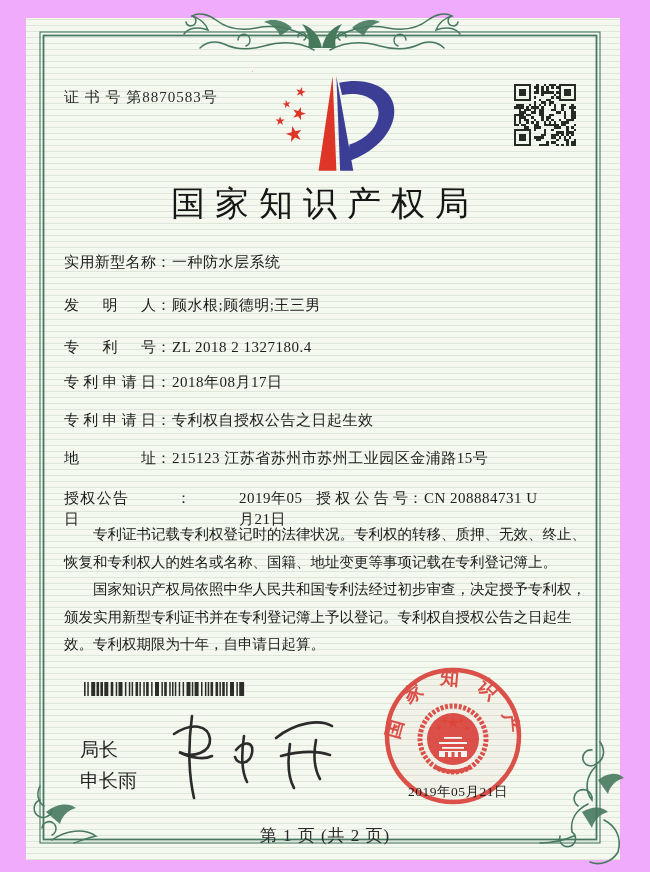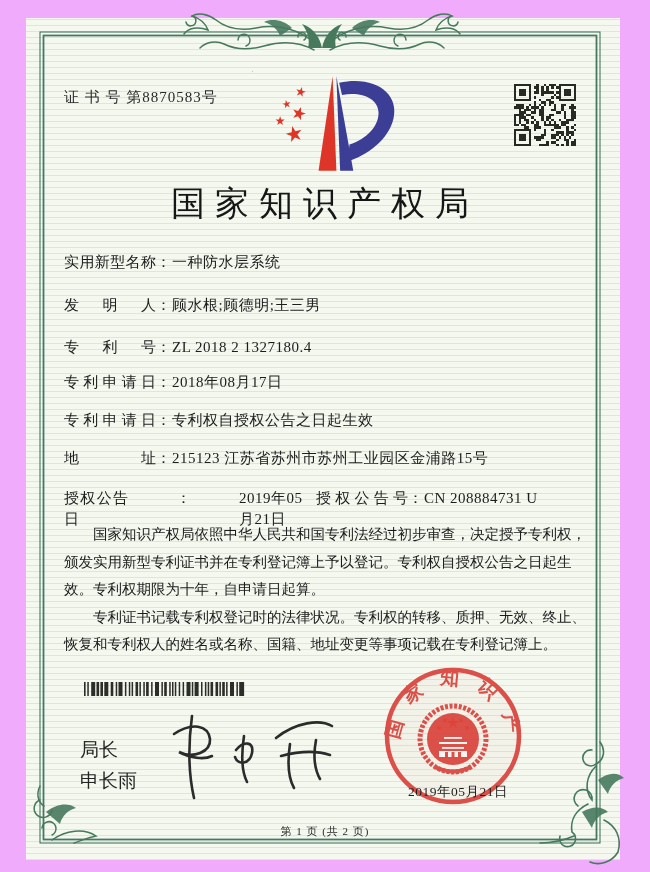--- a/index.html
+++ b/index.html
@@ -34,21 +34,21 @@
   .mb4{margin-bottom:17px}.mb5{margin-bottom:17px}.mb6{margin-bottom:19px}
   .grant .pair{display:flex;}
   .grant{display:flex;}
   .grant .pair1{width:252px;gap:48px;}
   .paras{left:64px;top:521px;width:524px;}
   .paras p{margin:0;font-size:14.5px;line-height:27.5px;text-indent:2em;color:#1b1b1b;}
   .barcode-box{left:84px;top:682px;width:162px;height:14px;}
   .director{left:80px;top:734px;font-size:19px;line-height:31px;color:#242424;}
   .seal-date{left:393px;top:783px;width:130px;text-align:center;font-size:13.5px;color:#1f1f1f;
              letter-spacing:.5px;z-index:6;}
-  .footer{left:0;top:824px;width:650px;text-align:center;font-size:11px;color:#2b2b2b;letter-spacing:1px;}
+  .footer{left:0;top:824px;width:650px;text-align:center;font-size:17px;color:#2b2b2b;letter-spacing:1px;}
   .qr-box{left:514px;top:84px;width:62px;height:62px;}
   .logo-box{left:252px;top:70px;width:150px;height:106px;}
   .sig-box{left:160px;top:706px;width:186px;height:100px;}
   .seal-box{left:375px;top:657px;width:160px;height:170px;z-index:5;}
 </style>
 </head>
 <body>
 
 <div class="page">
 
@@ -461,22 +461,22 @@
       </span>
       <span class="pair">
         <span class="lab">授权公告号</span>
           <span class="colon">：</span>
           <span class="val">CN 208884731 U</span>
       </span>
     </div>
   </div>
 
   <div class="abs paras">
+    <p>专利证书记载专利权登记时的法律状况。专利权的转移、质押、无效、终止、恢复和专利权人的姓名或名称、国籍、地址变更等事项记载在专利登记簿上。</p>
     <p>国家知识产权局依照中华人民共和国专利法经过初步审查，决定授予专利权，颁发实用新型专利证书并在专利登记簿上予以登记。专利权自授权公告之日起生效。专利权期限为十年，自申请日起算。</p>
-    <p>专利证书记载专利权登记时的法律状况。专利权的转移、质押、无效、终止、恢复和专利权人的姓名或名称、国籍、地址变更等事项记载在专利登记簿上。</p>
   </div>
 
   <div class="abs barcode-box">
     <svg width="162" height="14" viewBox="0 0 162 14">
         <g fill="#2c2c28">
           <rect x="0" y="0" width="1.6" height="14"></rect>
           <rect x="3.3" y="0" width="1.5" height="14"></rect>
           <rect x="7.2" y="0" width="4.0" height="14"></rect>
           <rect x="12.5" y="0" width="2.6" height="14"></rect>
           <rect x="16.4" y="0" width="2.6" height="14"></rect>

